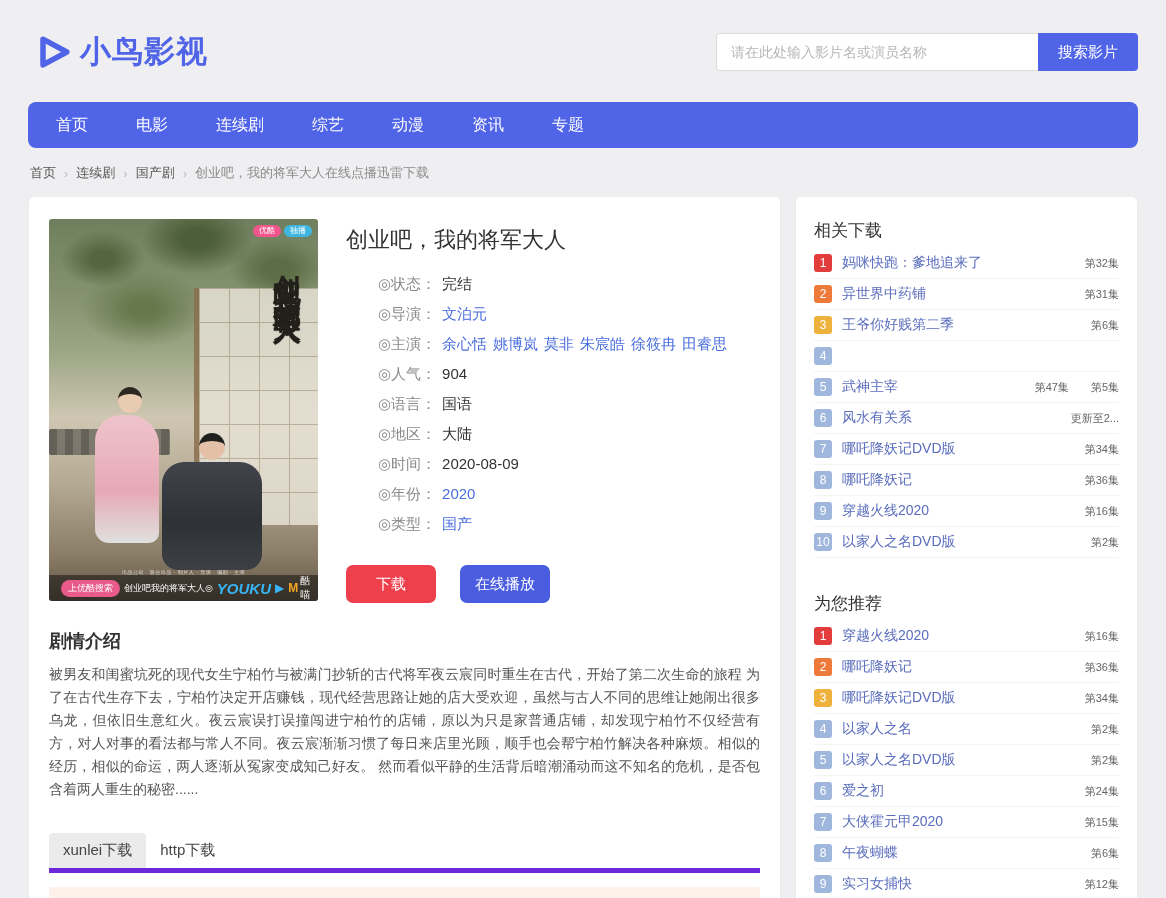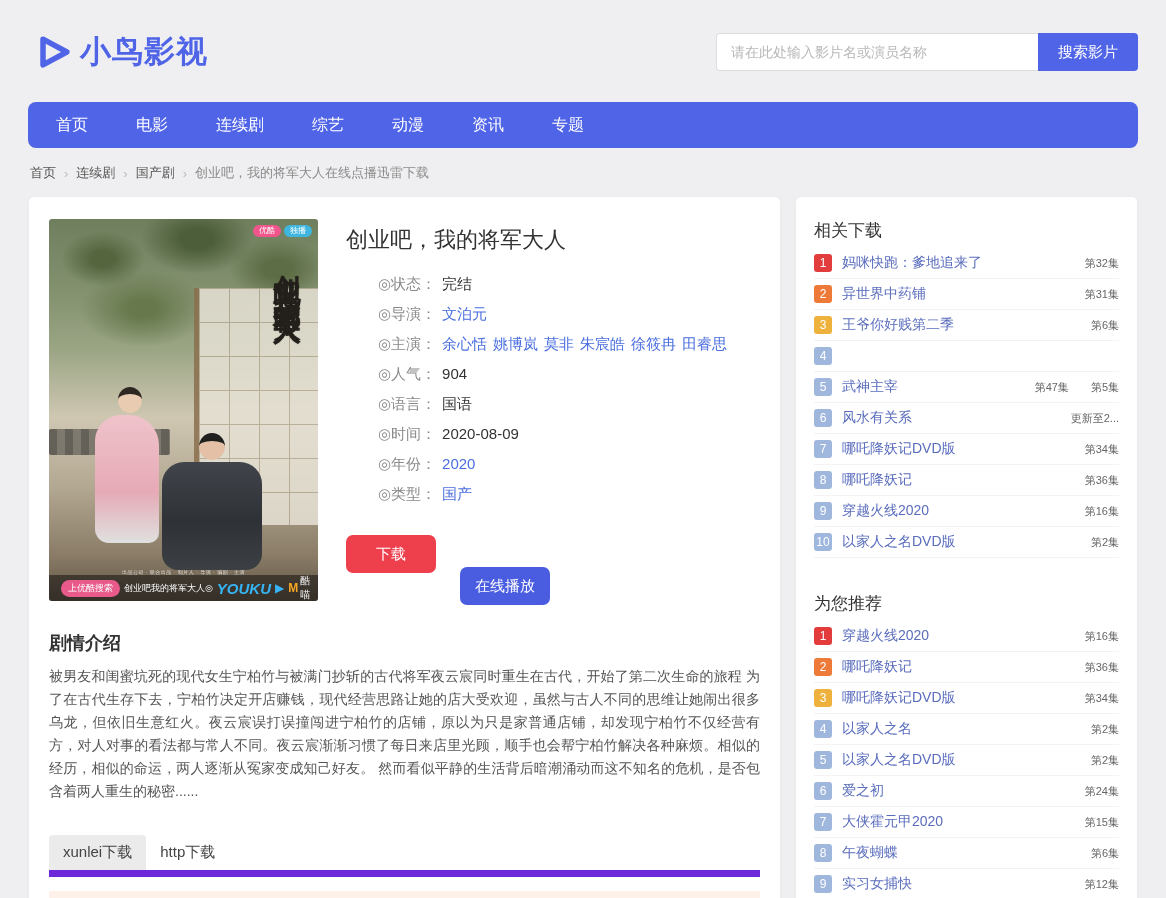--- a/index.html
+++ b/index.html
@@ -71,26 +71,26 @@
   
   .info{margin-left:28px;flex:1;}
   .movie-title{font-size:22px;font-weight:500;color:#333;margin:6px 0 14px;}
   .meta-row{font-size:15px;line-height:30px;display:flex;margin-left:32px;}
   .meta-label{color:#8a8a8a;white-space:nowrap;}
   .meta-value{color:#333;margin-left:6px;}
   .meta-links a{color:var(--meta-link);text-decoration:none;cursor:pointer;margin-left:6px;}
   .action-row{margin-top:26px;display:flex;gap:24px;}
   .btn{height:38px;width:90px;border:none;border-radius:7px;color:#fff;font-size:15px;cursor:pointer;}
   .btn-download{background:var(--btn-red);}
-  .btn-play{background:var(--btn-blue);margin-top:32px;}
+  .btn-play{background:var(--btn-blue);}
   
   .syn-head{font-size:18px;font-weight:bold;color:#333;margin:26px 0 10px;}
   .syn-text{font-size:14px;color:#555;line-height:23px;text-align:justify;}
   
-  .tabs{margin-top:32px;border-bottom:7px solid #6d28d9;display:flex;}
+  .tabs{margin-top:32px;border-bottom:5px solid #6d28d9;display:flex;}
   .tab{font-size:15px;color:#444;padding:8px 14px;cursor:pointer;background:transparent;border:none;border-radius:4px 4px 0 0;}
   .tab.active{background:#ebebeb;}
   
   .dl-panel{margin-top:14px;background:var(--dl-bg);padding:13px 12px;border-radius:2px;}
   .dl-link{display:block;font-size:14px;line-height:23px;color:var(--dl-link);text-decoration:none;cursor:pointer;white-space:nowrap;overflow:hidden;}
   
   .side-head{font-size:17px;color:#333;font-weight:500;margin:4px 0 6px;}
   .side-head.second{margin-top:34px;}
   .srow{display:flex;align-items:center;height:31px;border-bottom:1px solid #f3f3f3;font-size:14px;}
   .rank{width:18px;height:18px;flex:none;border-radius:3px;color:#fff;font-size:12px;display:flex;align-items:center;justify-content:center;background:var(--rankn);}
@@ -189,20 +189,24 @@
               </div>
               <div class="meta-row">
                 <span class="meta-label">◎人气：</span>
                 <span class="meta-value">904</span>
               </div>
               <div class="meta-row">
                 <span class="meta-label">◎语言：</span>
                 <span class="meta-value">国语</span>
               </div>
               <div class="meta-row">
+                <span class="meta-label">◎地区：</span>
+                <span class="meta-value">大陆</span>
+              </div>
+              <div class="meta-row">
                 <span class="meta-label">◎时间：</span>
                 <span class="meta-value">2020-08-09</span>
               </div>
               <div class="meta-row">
                 <span class="meta-label">◎年份：</span>
                 <span class="meta-links"><a>2020</a></span>
               </div>
               <div class="meta-row">
                 <span class="meta-label">◎类型：</span>
                 <span class="meta-links"><a>国产</a></span>

